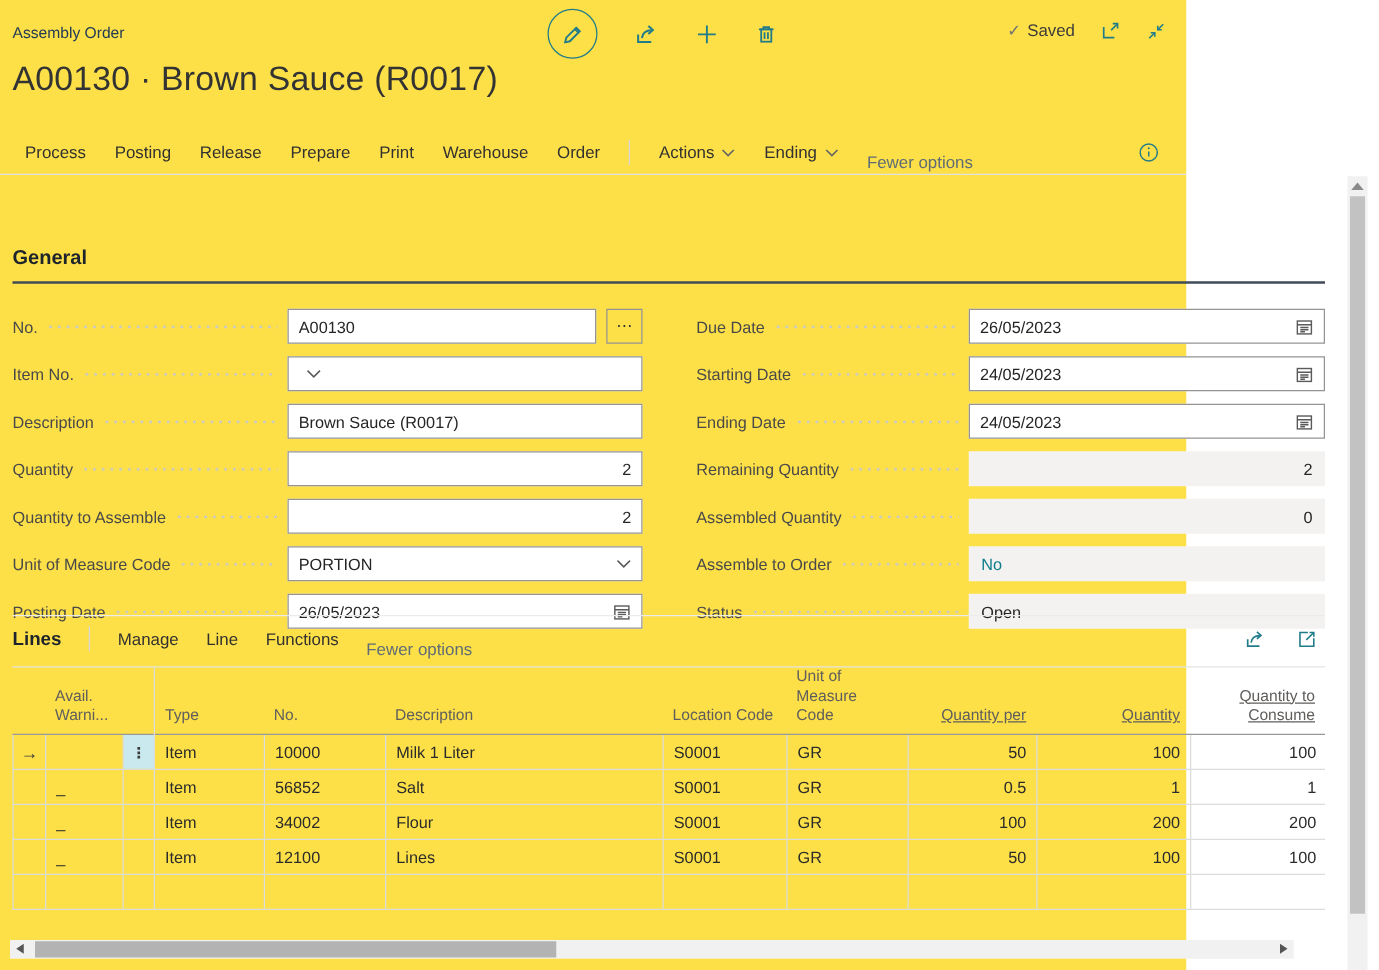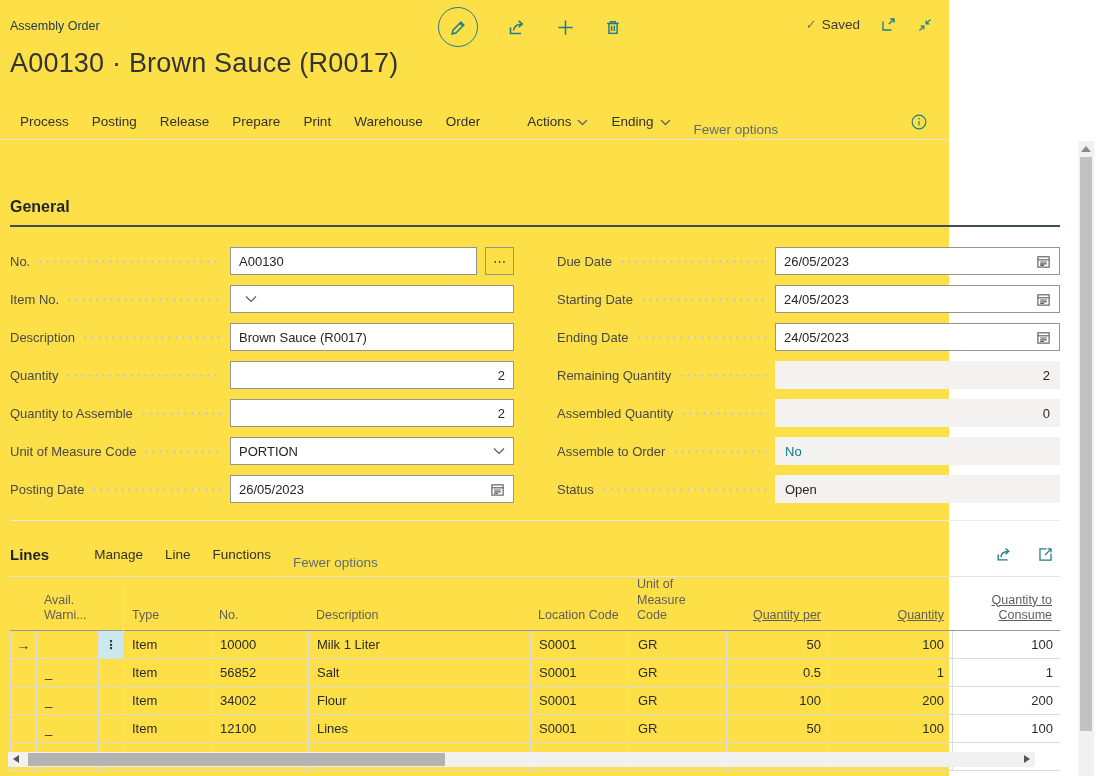--- a/index.html
+++ b/index.html
@@ -54,21 +54,21 @@
   .ficon svg { stroke:#5a5a5a; fill:none; stroke-width:1.2; }
   .assist { width:29px; height:28px; margin-left:8px; border:1px solid #949494; display:flex;
     align-items:center; justify-content:center; font-size:13px; color:#333; cursor:pointer; flex:none; }
   .no-input { width:247px; }
   .robox { height:28px; background:#f3f2f1; border:none; display:flex; align-items:center;
     padding:0 10px; font-size:13px; color:#252525; width:100%; }
   .robox.num { justify-content:flex-end; }
   .link-val { color:#0e7c8a; cursor:pointer; }
 
   
-  .lines { position:absolute; left:10px; top:520px; width:1050px; border-top:1px solid #ebebeb; padding-top:18px; }
+  .lines { position:absolute; left:10px; top:492px; width:1050px; border-top:1px solid #ebebeb; padding-top:3px; }
   .lines-toolbar { display:flex; align-items:center; height:30px; gap:22px; font-size:13.5px; color:#323130; }
   .lines-title { font-size:15px; font-weight:700; color:#1d242b; }
   .lt-divider { width:1px; height:20px; background:#d6d6d6; }
   .lines-icons { margin-left:auto; display:flex; gap:24px; margin-right:6px; }
   .lines-icons svg { stroke:#217c8a; fill:none; stroke-width:1.5; }
 
   .grid { margin-top:7px; }
   .grid-row, .grid-head { display:grid;
     grid-template-columns:26px 62px 25px 88px 97px 222px 99px 97px 103px 123px 108px; }
   .grid-head { height:55px; border-top:1px solid #e3e3e3; border-bottom:1px solid #989898;

